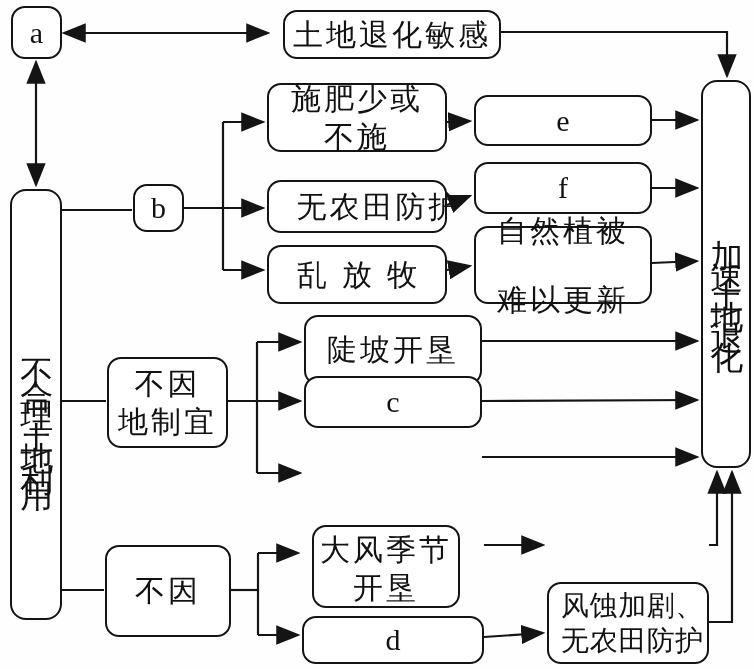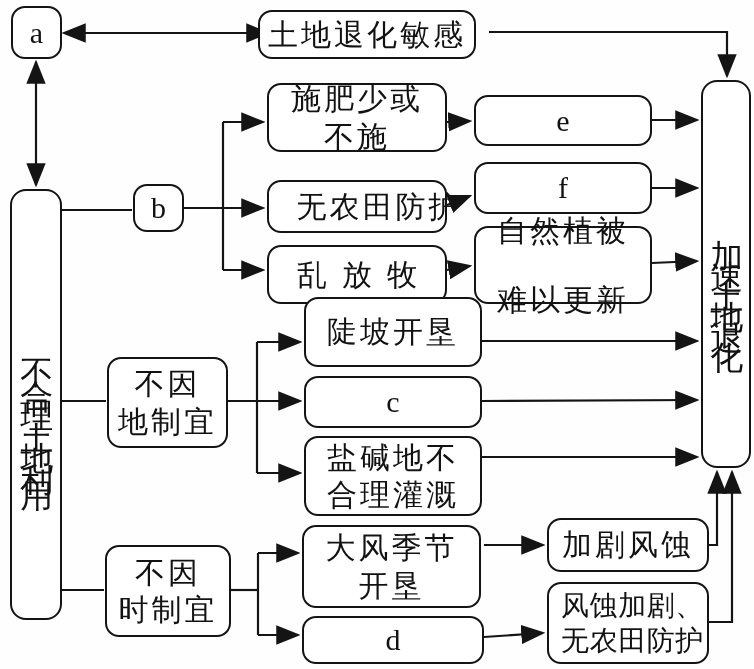--- a/index.html
+++ b/index.html
@@ -73,21 +73,21 @@
 
       <polyline points="709,545 717,545 717,472" marker-end="url(#ah)"></polyline>
       <polyline points="709,622 732,622 732,472" marker-end="url(#ah)"></polyline>
     </g>
   </svg>
 
   <div class="box latin" style="left:11px;top:6px;width:51px;height:53px;">
     <span>a</span>
   </div>
 
-  <div class="box fs30" style="left:258px;top:10px;width:218px;height:49px;">
+  <div class="box fs30" style="left:283px;top:10px;width:218px;height:49px;">
     <span>土地退化敏感</span>
   </div>
 
   <div class="box vertical" style="left:10px;top:189px;width:52px;height:431px;">
     <span>不合理土地利用</span>
   </div>
 
   <div class="box latin" style="left:133px;top:184px;width:51px;height:48px;">
     <span>b</span>
   </div>
@@ -116,50 +116,42 @@
   <div class="box fs30" style="left:474px;top:226px;width:178px;height:78px;gap:31px;">
     <span>自然植被</span>
     <span>难以更新</span>
   </div>
 
   <div class="box fs30" style="left:107px;top:357px;width:121px;height:91px;">
     <span>不因</span>
     <span>地制宜</span>
   </div>
 
-  <div class="box fs30" style="left:304px;top:297px;width:178px;height:70px;">
+  <div class="box fs30" style="left:304px;top:315px;width:178px;height:70px;">
     <span>陡坡开垦</span>
   </div>
 
   <div class="box latin" style="left:304px;top:376px;width:178px;height:52px;">
     <span>c</span>
   </div>
 
-  <div class="box fs30" style="left:304px;top:436px;width:178px;height:80px;">
-    <span>盐碱地不</span>
-    <span>合理灌溉</span>
-  </div>
 
   <div class="box fs30" style="left:105px;top:545px;width:126px;height:92px;">
     <span>不因</span>
-    <span>时制宜</span>
   </div>
 
-  <div class="box fs30" style="left:302px;top:525px;width:179px;height:83px;">
+  <div class="box fs30" style="left:312px;top:525px;width:148px;height:83px;justify-content:flex-end;">
     <span>大风季节</span>
     <span>开垦</span>
   </div>
 
   <div class="box latin" style="left:302px;top:616px;width:182px;height:48px;">
     <span>d</span>
   </div>
 
-  <div class="box fs30" style="left:547px;top:518px;width:162px;height:54px;">
-    <span>加剧风蚀</span>
-  </div>
 
   <div class="box tight" style="left:547px;top:582px;width:162px;height:82px;padding-left:9px;">
     <span>风蚀加剧、</span>
     <span>无农田防护</span>
   </div>
 
   <div class="box vertical" style="left:701px;top:80px;width:50px;height:388px;">
     <span>加速土地退化</span>
   </div>
 

